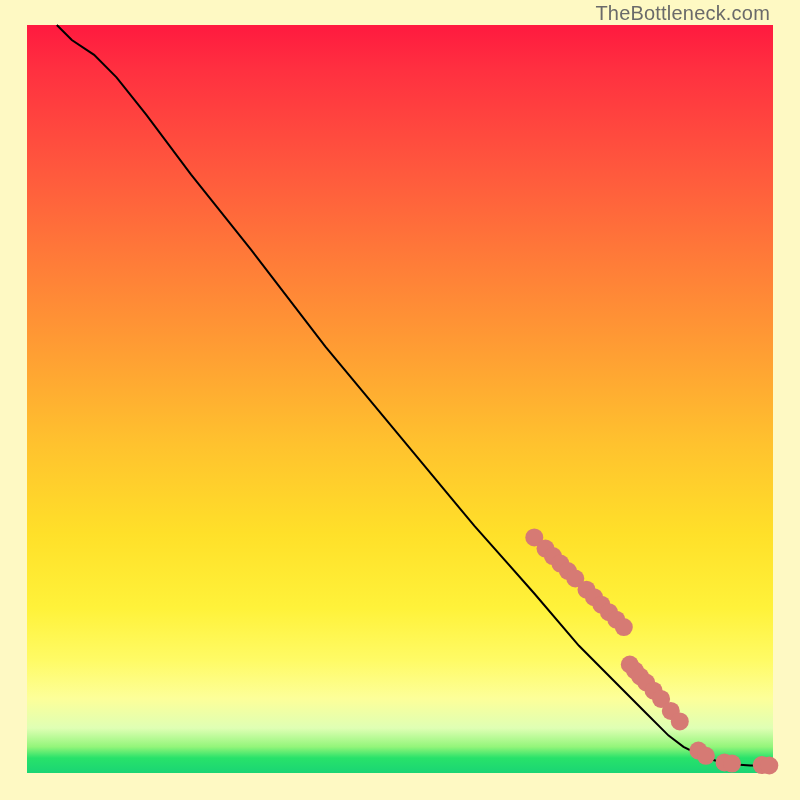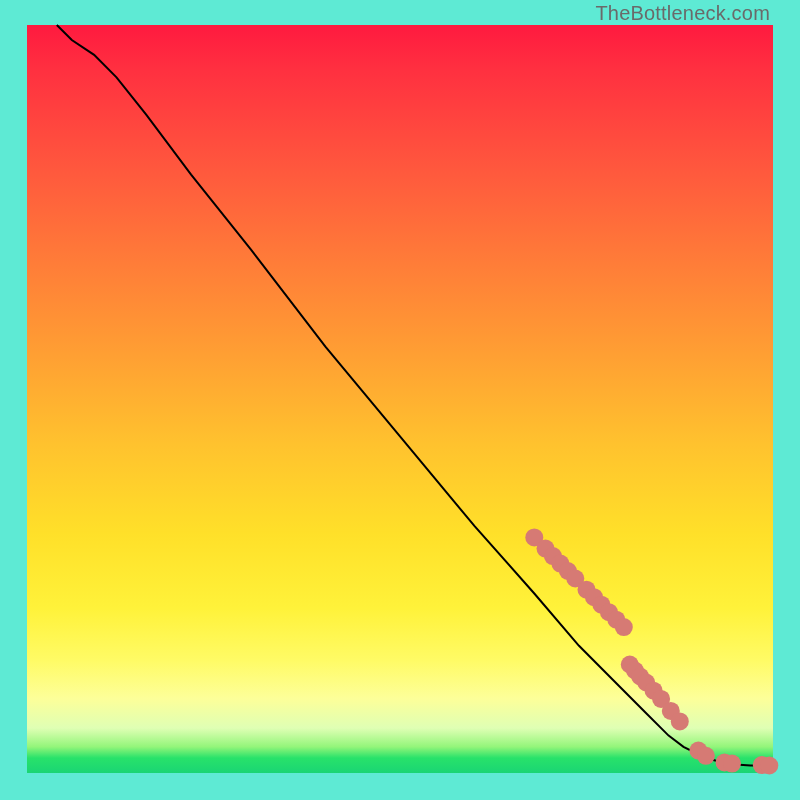--- a/index.html
+++ b/index.html
@@ -8,21 +8,21 @@
     width: 800px;
     height: 800px;
     background: #000;
     overflow: hidden;
     font-family: Arial, Helvetica, sans-serif;
   }
   .frame {
     position: relative;
     width: 800px;
     height: 800px;
-    background: #5eead4;
+    background: #fef9c3;
   }
   .plot-area {
     position: absolute;
     left: 27px;
     top: 25px;
     width: 746px;
     height: 748px;
     
     background: linear-gradient(
       to bottom,

